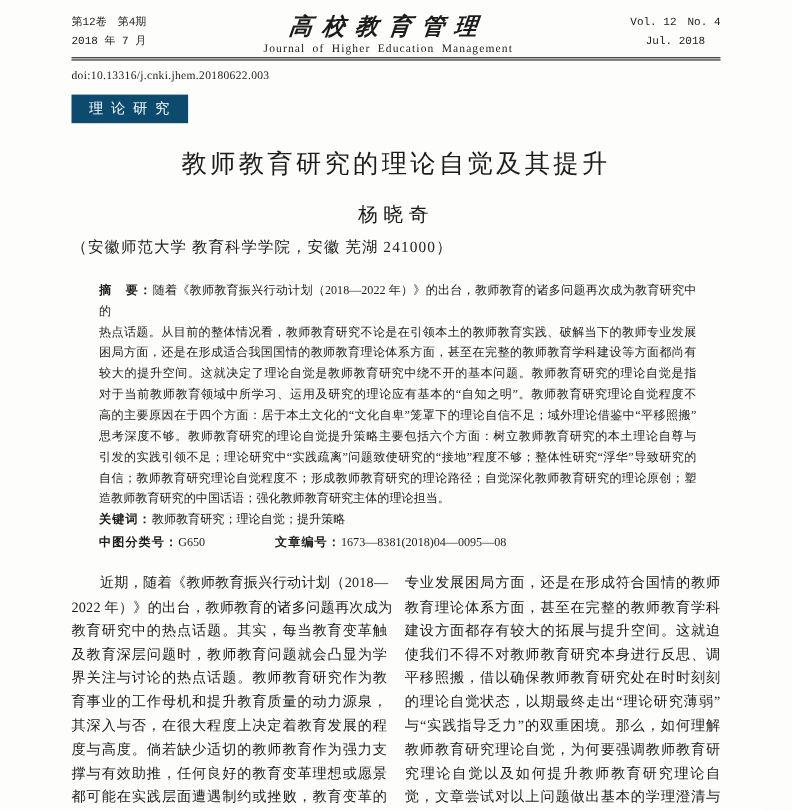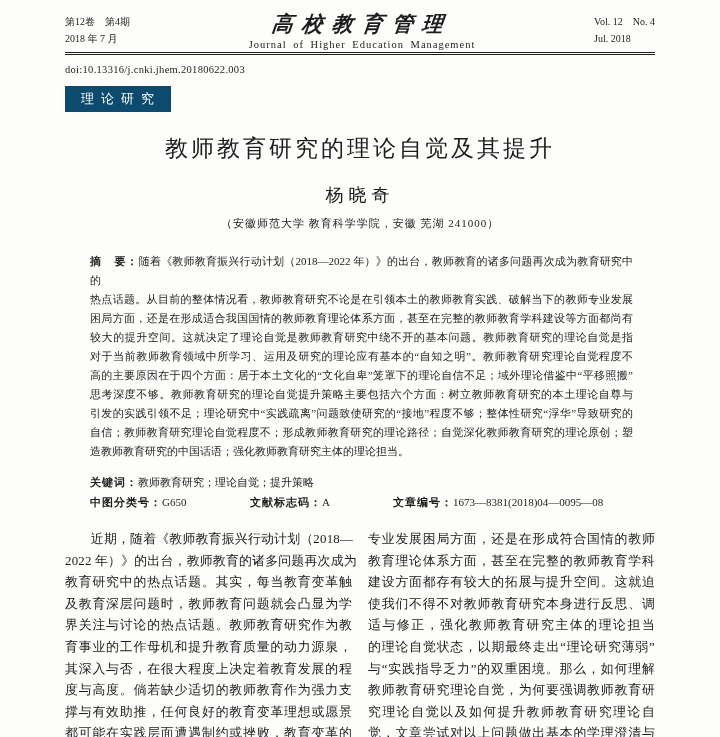--- a/index.html
+++ b/index.html
@@ -9,43 +9,43 @@
     width:720px; height:737px;
     margin:0 auto;
     background:#fdfdfc;
     overflow:hidden;
     font-family:"Liberation Serif", serif;
     color:#1c1c1c;
     padding:10px 65px 0 65px;
   }
   
   .jheader { display:flex; justify-content:space-between; align-items:flex-end; }
-  .jh-left, .jh-right { font-size:10px; line-height:1.7; text-align:left; white-space:nowrap; padding-bottom:3px; }
+  .jh-left, .jh-right { font-size:10px; line-height:1.7; text-align:center; white-space:nowrap; padding-bottom:3px;font-family:Liberation Mono, monospace; }
   .jh-center { text-align:center; flex:1; }
   .jname-cn { font-size:21px; font-style:italic; letter-spacing:9px; font-weight:bold; display:inline-block; transform:skewX(-6deg); }
   .jname-en { font-size:10.5px; letter-spacing:1px; margin-top:1px; word-spacing:3px; }
   .jrule { border-bottom:3px double #1c1c1c; margin-top:2px; }
   
   .doi { font-size:10.5px; margin-top:9px; letter-spacing:0.3px; }
   .badge {
     display:inline-block; margin-top:11px;
     background:#0c4a6e; color:#ffffff;
     font-size:13px; letter-spacing:7px;
     padding:4px 10px 4px 16px;
   }
   
   .title { text-align:center; font-size:23px; font-weight:normal; letter-spacing:3px; margin-top:21px; }
   .author { text-align:center; font-size:18px; letter-spacing:5px; margin-top:19px; }
-  .affil { text-align:center; font-size:11px; letter-spacing:1px; margin-top:9px; color:#222; }
+  .affil { text-align:left; font-size:14px; letter-spacing:1px; margin-top:9px; color:#222; }
   
   .front { margin-top:21px; padding:0 22px 0 25px; font-size:11px; line-height:19px; }
   .aline { text-align:justify; text-align-last:justify; }
-  .aline.short { text-align:left; text-align-last:left; }
+  .aline.short { text-align:left; text-align-last:left;font-family:Liberation Mono, monospace; }
   .front b { letter-spacing:1px; }
-  .kw { margin-top:12px; }
+  .kw { margin-top:0; }
   .metarow { margin-top:1px; display:flex; }
   .metarow .m1 { width:160px; }
   .metarow .m2 { width:143px; }
   
   .bodycols { display:flex; margin-top:17px; }
   .col { width:287px; font-size:12.9px; line-height:21.6px; }
   .col.left { margin-right:16px; }
   .bline { text-align:justify; text-align-last:justify; letter-spacing:0.2px; white-space:nowrap; }
   .bline.indent { text-indent:2em; }
   .bline.short { text-align:left; text-align-last:left; }
@@ -93,21 +93,20 @@
     <div class="aline">高的主要原因在于四个方面：居于本土文化的“文化自卑”笼罩下的理论自信不足；域外理论借鉴中“平移照搬”</div>
     <div class="aline">思考深度不够。教师教育研究的理论自觉提升策略主要包括六个方面：树立教师教育研究的本土理论自尊与</div>
     <div class="aline">引发的实践引领不足；理论研究中“实践疏离”问题致使研究的“接地”程度不够；整体性研究“浮华”导致研究的</div>
     <div class="aline">自信；教师教育研究理论自觉程度不；形成教师教育研究的理论路径；自觉深化教师教育研究的理论原创；塑</div>
     <div class="aline short">造教师教育研究的中国话语；强化教师教育研究主体的理论担当。</div>
 
     <div class="aline short kw"><b>关键词：</b><span>教师教育研究；理论自觉；提升策略</span></div>
 
     <div class="metarow">
       <span class="m1"><b>中图分类号：</b><span>G650</span></span>
-      <span class="m2"><b>文献标志码：</b><span>A</span></span>
       <span class="m3"><b>文章编号：</b><span>1673—8381(2018)04—0095—08</span></span>
     </div>
   </div>
 
   
   <div class="bodycols">
     <div class="col left">
       <div class="bline indent">近期，随着《教师教育振兴行动计划（2018—</div>
       <div class="bline">2022 年）》的出台，教师教育的诸多问题再次成为</div>
       <div class="bline">教育研究中的热点话题。其实，每当教育变革触</div>
@@ -119,21 +118,21 @@
       <div class="bline">撑与有效助推，任何良好的教育变革理想或愿景</div>
       <div class="bline">都可能在实践层面遭遇制约或挫败，教育变革的</div>
       <div class="bline">可持续性及深度也会因此而大打折扣。在此意义</div>
 
     </div>
     <div class="col right">
       <div class="bline">专业发展困局方面，还是在形成符合国情的教师</div>
       <div class="bline">教育理论体系方面，甚至在完整的教师教育学科</div>
       <div class="bline">建设方面都存有较大的拓展与提升空间。这就迫</div>
       <div class="bline">使我们不得不对教师教育研究本身进行反思、调</div>
-      <div class="bline">适与修正，强化教师教育研究主体的理论担当</div>
+      <div class="bline">平移照搬，借以确保教师教育研究处在时时刻刻</div>
       <div class="bline">的理论自觉状态，以期最终走出“理论研究薄弱”</div>
       <div class="bline">与“实践指导乏力”的双重困境。那么，如何理解</div>
       <div class="bline">教师教育研究理论自觉，为何要强调教师教育研</div>
       <div class="bline">究理论自觉以及如何提升教师教育研究理论自</div>
       <div class="bline">觉，文章尝试对以上问题做出基本的学理澄清与</div>
       <div class="bline short">回应。</div>
 
     </div>
   </div>
 

